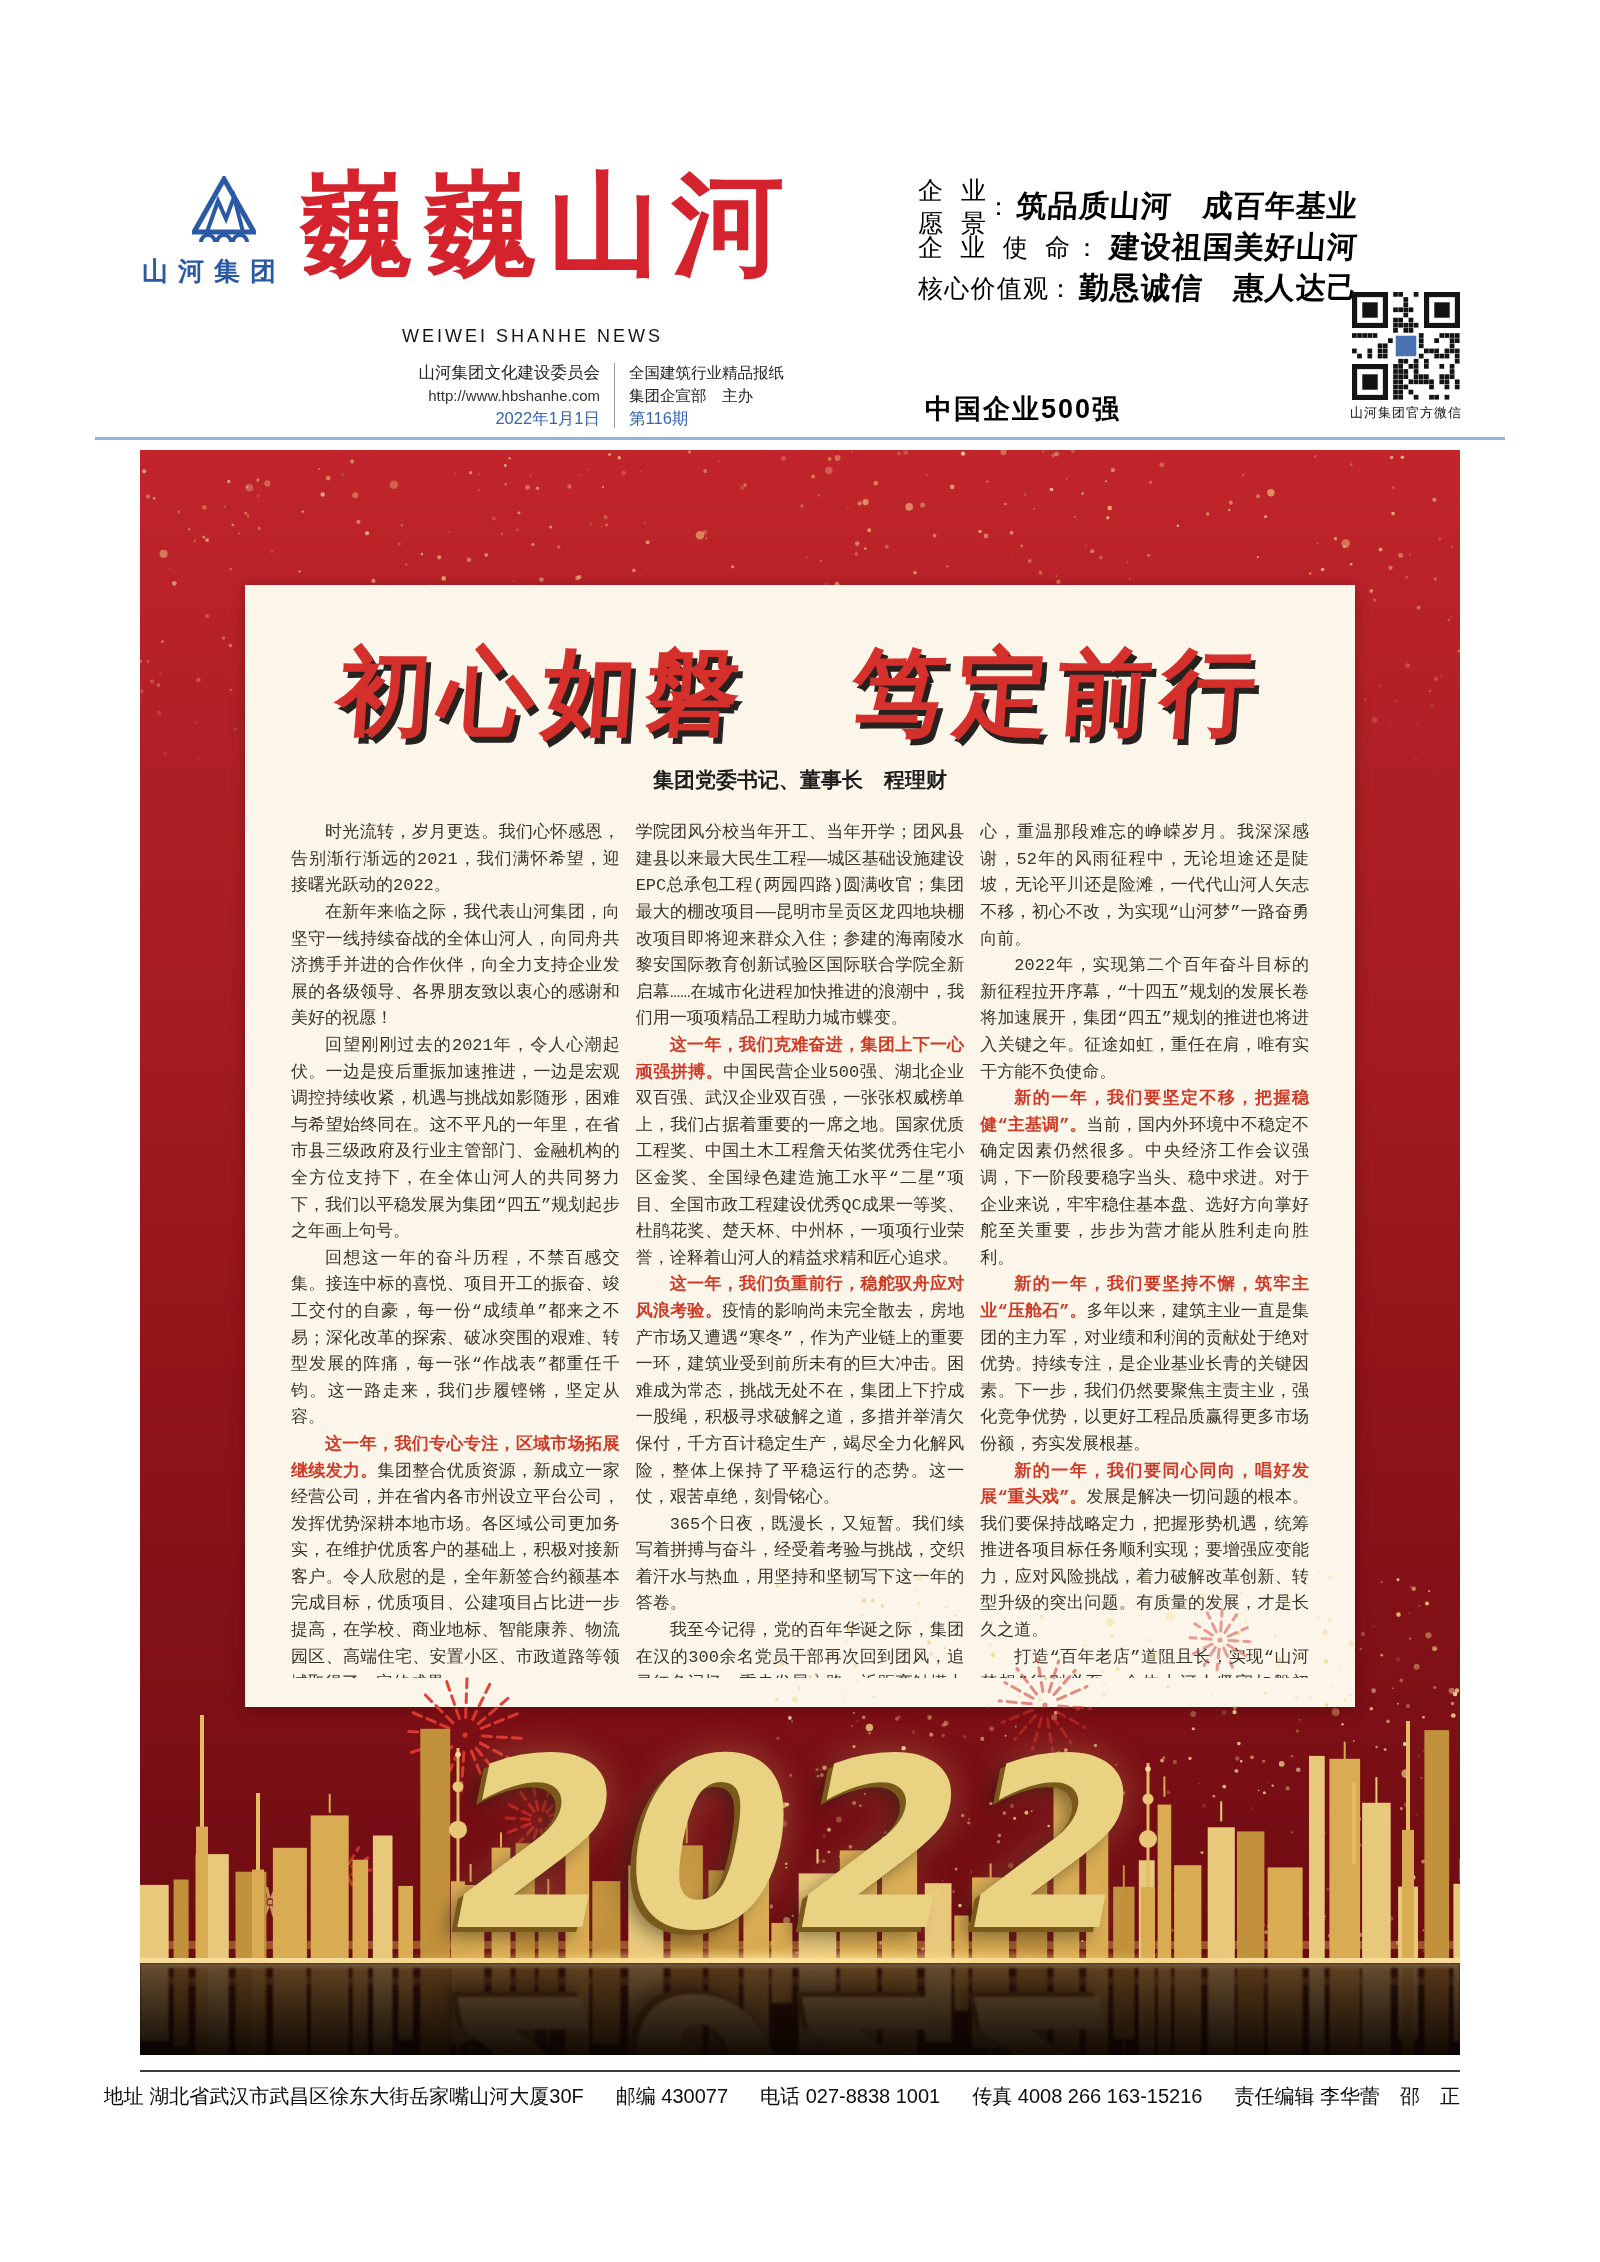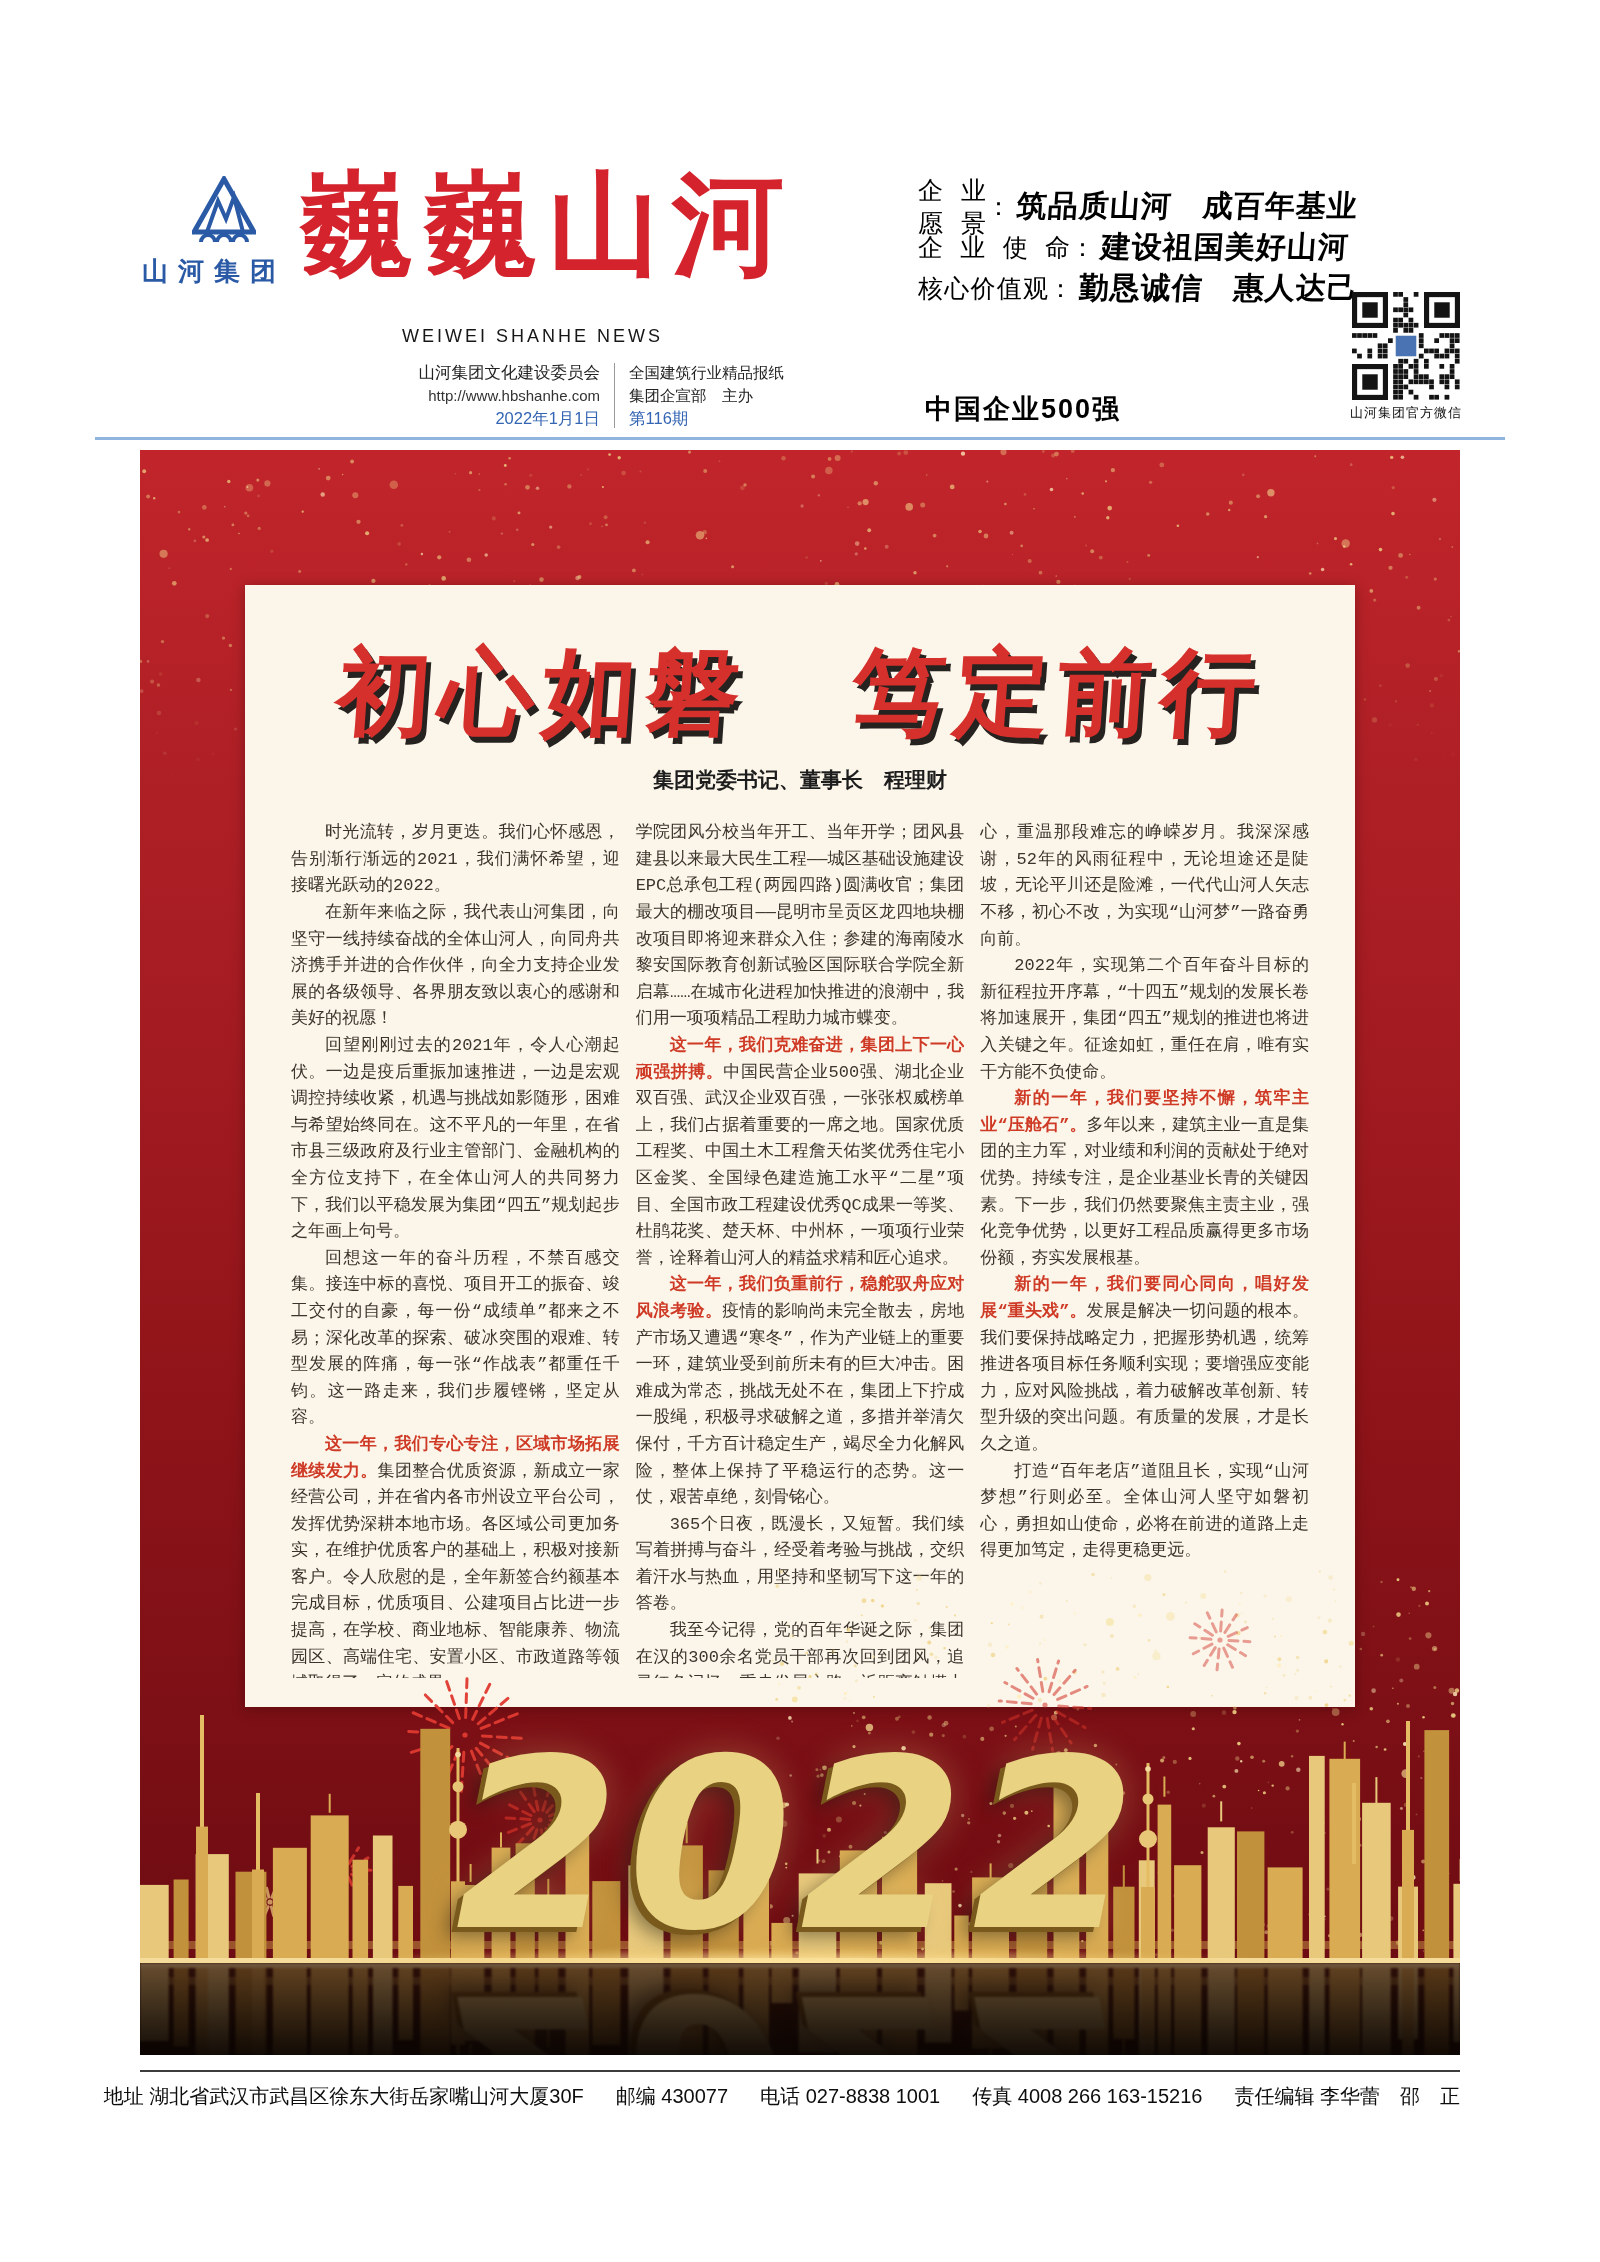--- a/index.html
+++ b/index.html
@@ -17,21 +17,21 @@
   .title-en{position:absolute;left:402px;top:326px;font-size:18px;letter-spacing:3px;
             color:#161616;font-weight:500;}
   .pubinfo{position:absolute;left:398px;top:361px;display:flex;align-items:stretch;}
   .pub-left{width:202px;text-align:right;font-size:16.5px;line-height:23px;color:#222;}
   .pub-left .url{font-size:15px;color:#333;}
   .pub-left .date{color:#3465b2;}
   .pub-divider{width:1px;background:#9a9a9a;margin:2px 14px;}
   .pub-right{text-align:left;font-size:15.5px;line-height:23px;color:#222;}
   .pub-right .issue{color:#3465b2;font-size:16.5px;}
   .values-block{position:absolute;left:918px;top:186px;width:440px;}
-  .value-row{display:flex;align-items:center;height:41px;}
+  .value-row{display:flex;align-items:center;height:41px;justify-content:space-between;}
   .value-label{display:inline-block;width:152px;font-size:25px;color:#000;font-weight:500;
                text-align:justify;text-align-last:justify;}
   .value-colon{font-size:25px;color:#000;font-weight:500;margin-right:6px;}
   .value-script{font-size:30px;font-weight:800;color:#000;font-family:"DejaVu Serif",serif;
                 transform:skewX(-4deg);letter-spacing:1px;white-space:nowrap;}
   .honors{position:absolute;left:925px;top:391px;display:flex;gap:42px;font-size:27px;
           font-weight:600;color:#000;letter-spacing:2px;white-space:nowrap;flex-direction:column;}
   .qr-box{position:absolute;left:1352px;top:292px;width:108px;height:108px;background:#fff;}
   .qr-label{position:absolute;left:1334px;top:404px;width:144px;text-align:center;
             font-size:13px;color:#111;letter-spacing:1px;}
@@ -751,20 +751,21 @@
         <div class="col">
             <p class="para">学院团风分校当年开工、当年开学；团风县建县以来最大民生工程——城区基础设施建设EPC总承包工程(两园四路)圆满收官；集团最大的棚改项目——昆明市呈贡区龙四地块棚改项目即将迎来群众入住；参建的海南陵水黎安国际教育创新试验区国际联合学院全新启幕……在城市化进程加快推进的浪潮中，我们用一项项精品工程助力城市蝶变。</p>
             <p class="para ind"><span class="lead">这一年，我们克难奋进，集团上下一心顽强拼搏。</span>中国民营企业500强、湖北企业双百强、武汉企业双百强，一张张权威榜单上，我们占据着重要的一席之地。国家优质工程奖、中国土木工程詹天佑奖优秀住宅小区金奖、全国绿色建造施工水平“二星”项目、全国市政工程建设优秀QC成果一等奖、杜鹃花奖、楚天杯、中州杯，一项项行业荣誉，诠释着山河人的精益求精和匠心追求。</p>
             <p class="para ind"><span class="lead">这一年，我们负重前行，稳舵驭舟应对风浪考验。</span>疫情的影响尚未完全散去，房地产市场又遭遇“寒冬”，作为产业链上的重要一环，建筑业受到前所未有的巨大冲击。困难成为常态，挑战无处不在，集团上下拧成一股绳，积极寻求破解之道，多措并举清欠保付，千方百计稳定生产，竭尽全力化解风险，整体上保持了平稳运行的态势。这一仗，艰苦卓绝，刻骨铭心。</p>
             <p class="para ind">365个日夜，既漫长，又短暂。我们续写着拼搏与奋斗，经受着考验与挑战，交织着汗水与热血，用坚持和坚韧写下这一年的答卷。</p>
             <p class="para ind">我至今记得，党的百年华诞之际，集团在汉的300余名党员干部再次回到团风，追寻红色记忆，重走发展之路，近距离触摸山河人的炽热初</p>
           </div>
         <div class="col">
             <p class="para">心，重温那段难忘的峥嵘岁月。我深深感谢，52年的风雨征程中，无论坦途还是陡坡，无论平川还是险滩，一代代山河人矢志不移，初心不改，为实现“山河梦”一路奋勇向前。</p>
             <p class="para ind">2022年，实现第二个百年奋斗目标的新征程拉开序幕，“十四五”规划的发展长卷将加速展开，集团“四五”规划的推进也将进入关键之年。征途如虹，重任在肩，唯有实干方能不负使命。</p>
+            <p class="para ind"><span class="lead">新的一年，我们要坚定不移，把握稳健“主基调”。</span>当前，国内外环境中不稳定不确定因素仍然很多。中央经济工作会议强调，下一阶段要稳字当头、稳中求进。对于企业来说，牢牢稳住基本盘、选好方向掌好舵至关重要，步步为营才能从胜利走向胜利。</p>
             <p class="para ind"><span class="lead">新的一年，我们要坚持不懈，筑牢主业“压舱石”。</span>多年以来，建筑主业一直是集团的主力军，对业绩和利润的贡献处于绝对优势。持续专注，是企业基业长青的关键因素。下一步，我们仍然要聚焦主责主业，强化竞争优势，以更好工程品质赢得更多市场份额，夯实发展根基。</p>
             <p class="para ind"><span class="lead">新的一年，我们要同心同向，唱好发展“重头戏”。</span>发展是解决一切问题的根本。我们要保持战略定力，把握形势机遇，统筹推进各项目标任务顺利实现；要增强应变能力，应对风险挑战，着力破解改革创新、转型升级的突出问题。有质量的发展，才是长久之道。</p>
             <p class="para ind">打造“百年老店”道阻且长，实现“山河梦想”行则必至。全体山河人坚守如磐初心，勇担如山使命，必将在前进的道路上走得更加笃定，走得更稳更远。</p>
           </div>
       </div>
     </div>
 
     <svg class="fireworks-left" id="fw-left" width="460" height="310" viewBox="0 0 460 310">
         <circle cx="255" cy="95" r="2.6" fill="#e03a31" opacity="0.95"></circle>
         <line x1="272.3700114910515" y1="96.02112722064342" x2="312.90003830350497" y2="98.40375740214475" stroke="#e03a31" stroke-width="3" stroke-dasharray="9 6" stroke-linecap="round" opacity="0.95"></line>

